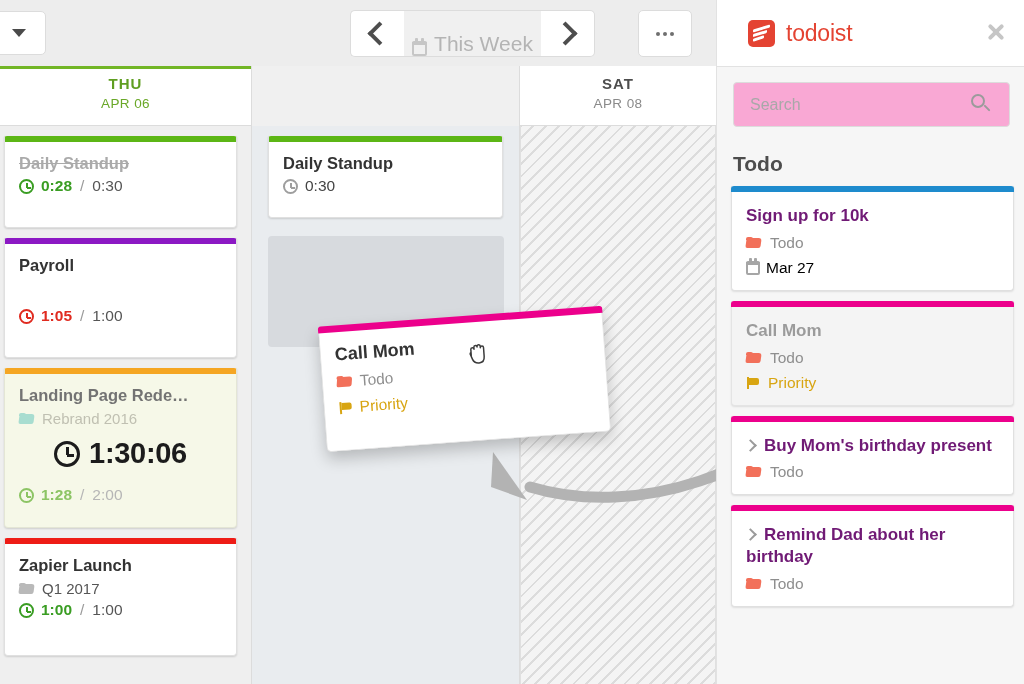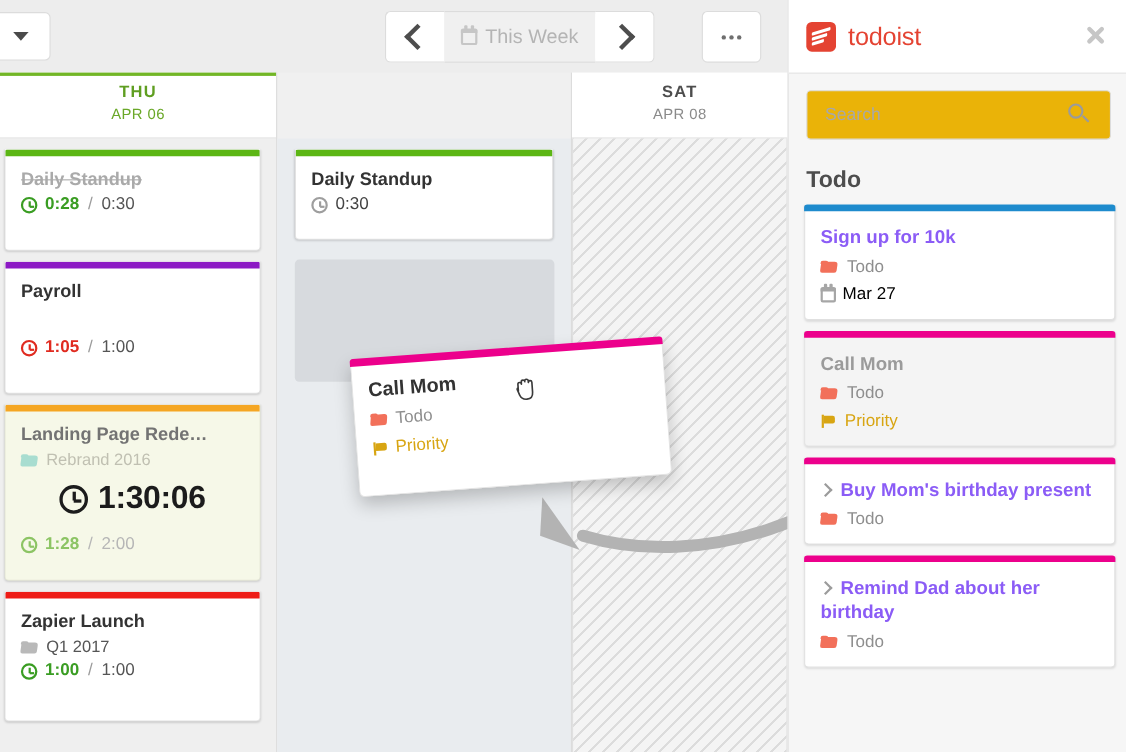--- a/index.html
+++ b/index.html
@@ -63,24 +63,24 @@
     border-right: 4px solid #4d4d4d;
   }
   .chev.left  { transform: rotate(-135deg); margin-left: 4px; }
   .chev.right { transform: rotate(45deg); margin-right: 4px; }
   #week-label {
     width: 137px;
     background: #f0f0f0;
     border-top: 1px solid #dcdcdc;
     border-bottom: 1px solid #dcdcdc;
     box-sizing: border-box;
-    display: flex; align-items: center; justify-content: center;
+    display: flex; align-items: flex-end; justify-content: center;
     gap: 7px;
     color: #b4b4b4;
-    font-size: 18px;
+    font-size: 21px;
   }
   .cal-icon {
     display: inline-block; position: relative;
     width: 15px; height: 15px;
     border: 2px solid #c6c6c6;
     border-radius: 2px;
     box-sizing: border-box;
   }
   .cal-icon::before {
     content: ""; position: absolute;
@@ -348,21 +348,21 @@
     border-left: 1px solid #e2e2e2;
     box-sizing: border-box;
     z-index: 50;
   }
   #sb-header {
     position: relative;
     height: 66px;
     background: #ffffff;
     border-bottom: 1px solid #e2e2e2;
     display: flex; align-items: center;
-    padding-left: 16px;
+    padding-left: 31px;
   }
   #todoist-logo {
     position: relative;
     width: 27px; height: 27px;
     background: #e44332;
     border-radius: 5px;
     flex: none;
     overflow: hidden;
   }
   #todoist-logo i {
@@ -389,21 +389,21 @@
     position: absolute; left: 0; top: 8px;
     width: 20px; height: 4px;
     background: #c6c6c6; border-radius: 2px;
   }
   #sb-close i:nth-child(1) { transform: rotate(45deg); }
   #sb-close i:nth-child(2) { transform: rotate(-45deg); }
 
   #sb-search {
     position: absolute; left: 16px; top: 82px;
     width: 277px; height: 45px;
-    background: #eab308;
+    background: #f9a8d4;
     border: 1px solid #dcdcdc;
     border-radius: 4px;
     box-sizing: border-box;
     display: flex; align-items: center;
   }
   #sb-search input {
     flex: 1;
     border: none; outline: none; background: transparent;
     font-family: "Liberation Sans", sans-serif;
     font-size: 16px; color: #555;
@@ -445,21 +445,21 @@
     box-shadow: 0 1px 2px rgba(0,0,0,.10);
     box-sizing: border-box;
     padding: 12px 14px 13px 14px;
     margin-bottom: 10px;
   }
   .todo-card .topbar {
     position: absolute; left: -1px; right: -1px; top: 0;
     height: 6px; border-radius: 3px 3px 0 0;
   }
   .todo-card .td-title {
-    font-size: 17px; font-weight: bold; color: #8b5cf6;
+    font-size: 17px; font-weight: bold; color: #701a75;
     margin-top: 7px; line-height: 1.28;
   }
   .td-chevron {
     display: inline-block;
     width: 7px; height: 7px;
     border-top: 2px solid #9b9b9b;
     border-right: 2px solid #9b9b9b;
     transform: rotate(45deg);
     margin-right: 9px;
     margin-bottom: 2px;

